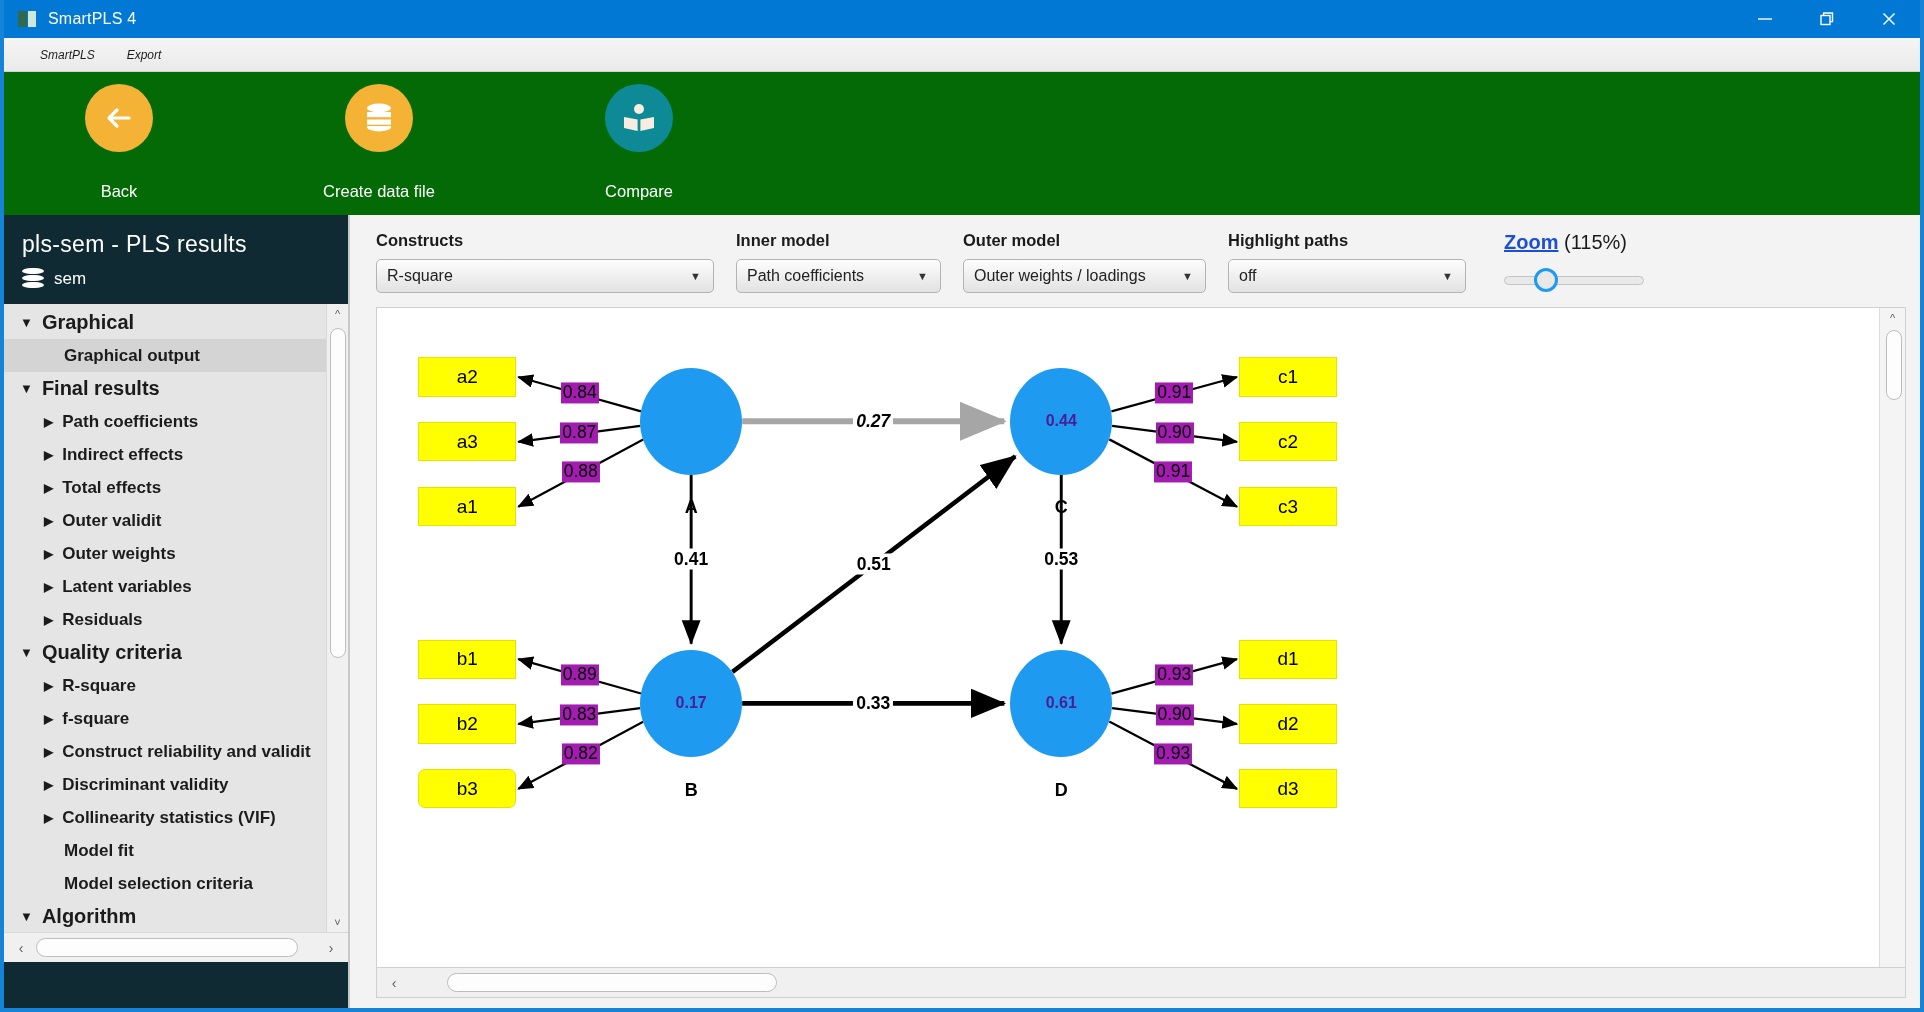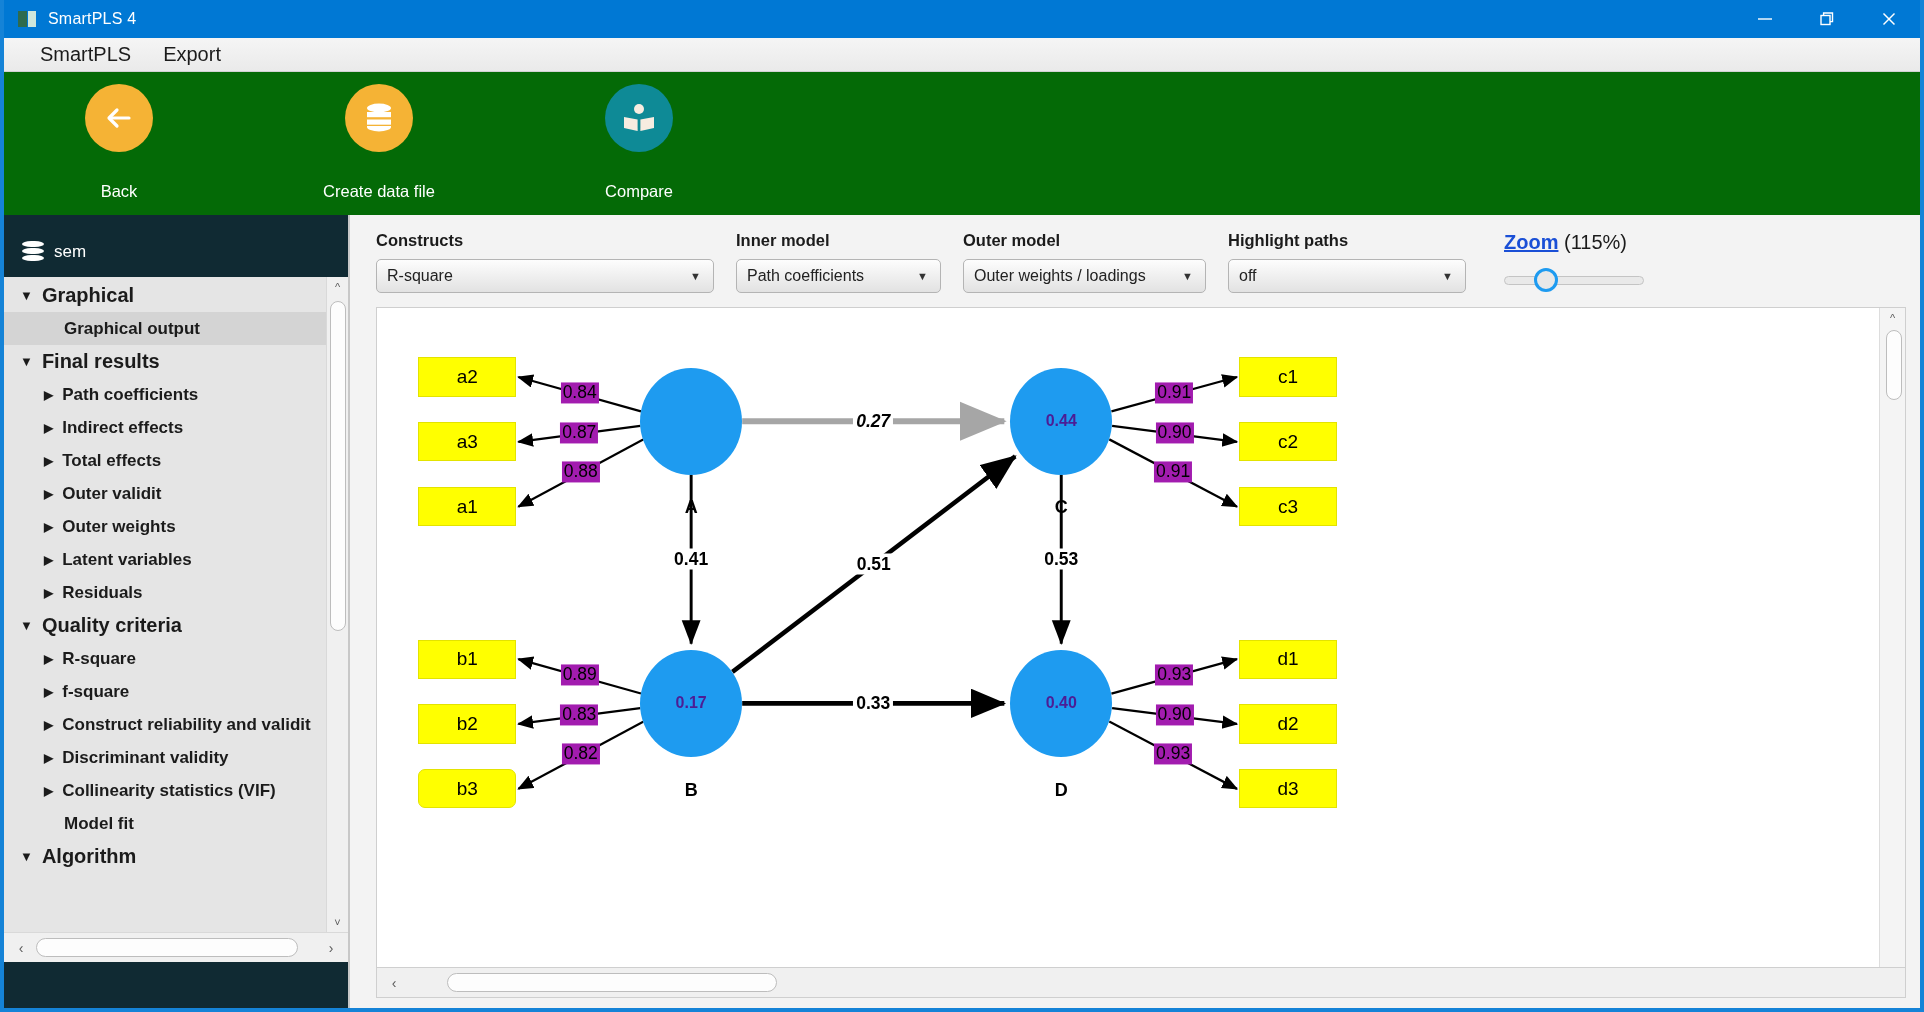--- a/index.html
+++ b/index.html
@@ -26,21 +26,21 @@
   .tb-btn{ width:62px; height:38px; display:flex; align-items:center; justify-content:center;
            color:#fff; font-size:17px; }
   .tb-btn svg{ display:block; }
 
   
   .menubar{
     height:34px; background:linear-gradient(#f5f5f5,#eaeaea);
     border-bottom:1px solid #d2d2d2; display:flex; align-items:center; padding-left:20px;
     position:relative;
   }
-  .menu-item{ font-size:20px; color:#1b1b1b; padding:4px 16px; }
+  .menu-item{ font-size:12px; color:#1b1b1b; padding:4px 16px;font-style:italic; }
 
   
   .ribbon{
     height:143px; background:#046a06; display:flex; align-items:flex-start;
     padding-left:40px; padding-top:12px; gap:110px;
   }
   .ribbon-btn{ width:150px; display:flex; flex-direction:column; align-items:center; }
   .rb-circle{ width:68px; height:68px; border-radius:50%; display:flex;
               align-items:center; justify-content:center; }
   .rb-amber{ background:#f5b335; }
@@ -215,20 +215,21 @@
       </svg>
     </div>
     <div class="rb-label">Compare</div>
   </div>
 </div>
 
 <div class="workspace">
 
   <div class="sidebar">
     <div class="side-head">
+      <h1>pls-sem - PLS results</h1>
       <div class="side-sub">
         <span class="db-icon">
             <span></span>
             <span></span>
             <span></span>
           </span>
         <b>sem</b>
       </div>
     </div>
 
@@ -292,20 +293,23 @@
           <div class="tree-row child">
             <span class="caret right"></span>
             <span>Discriminant validity</span>
           </div>
           <div class="tree-row child">
             <span class="caret right"></span>
             <span>Collinearity statistics (VIF)</span>
           </div>
           <div class="tree-row leaf">
             <span>Model fit</span>
+          </div>
+          <div class="tree-row leaf">
+            <span>Model selection criteria</span>
           </div>
           <div class="tree-row group">
             <span class="caret down"></span>
             <span>Algorithm</span>
           </div>
         </div>
       <div class="vscroll">
         <div class="vs-arrow">^</div>
         <div class="vs-track">
           <div class="vs-thumb" style="top:4px;height:330px;"></div>
@@ -428,21 +432,21 @@
             <div class="edge-label" style="left: 20.915%; top: 38.125%;;transform:translate(-50%,-50%);">0.41</div>
             <div class="edge-label" style="left: 33.0767%; top: 38.8693%;;transform:translate(-50%,-50%);">0.51</div>
             <div class="edge-label" style="left: 33.0392%; top: 60%;;transform:translate(-50%,-50%);">0.33</div>
             <div class="edge-label" style="left: 45.5556%; top: 38.125%;;transform:translate(-50%,-50%);">0.53</div>
             <div class="node-circle" style="left: 17.5163%; top: 9.0625%; width: 6.79739%; height: 16.25%;"></div>
             <div class="node-label" style="left: 20.915%; top: 28.75%;;transform:translate(-50%,0);">A</div>
             <div class="node-circle" style="left: 17.5163%; top: 51.875%; width: 6.79739%; height: 16.25%;">0.17</div>
             <div class="node-label" style="left: 20.915%; top: 71.5625%;;transform:translate(-50%,0);">B</div>
             <div class="node-circle" style="left: 42.1569%; top: 9.0625%; width: 6.79739%; height: 16.25%;">0.44</div>
             <div class="node-label" style="left: 45.5556%; top: 28.75%;;transform:translate(-50%,0);">C</div>
-            <div class="node-circle" style="left: 42.1569%; top: 51.875%; width: 6.79739%; height: 16.25%;">0.40</div>
+            <div class="node-circle" style="left: 42.1569%; top: 51.875%; width: 6.79739%; height: 16.25%;">0.61</div>
             <div class="node-label" style="left: 45.5556%; top: 71.5625%;;transform:translate(-50%,0);">D</div>
           </div>
         <div class="cv-vscroll">
           <div class="vs-arrow">^</div>
           <div class="vs-track">
             <div class="vs-thumb" style="top:2px;height:70px;left:4px;"></div>
           </div>
         </div>
       </div>
       <div class="cv-hscroll">

